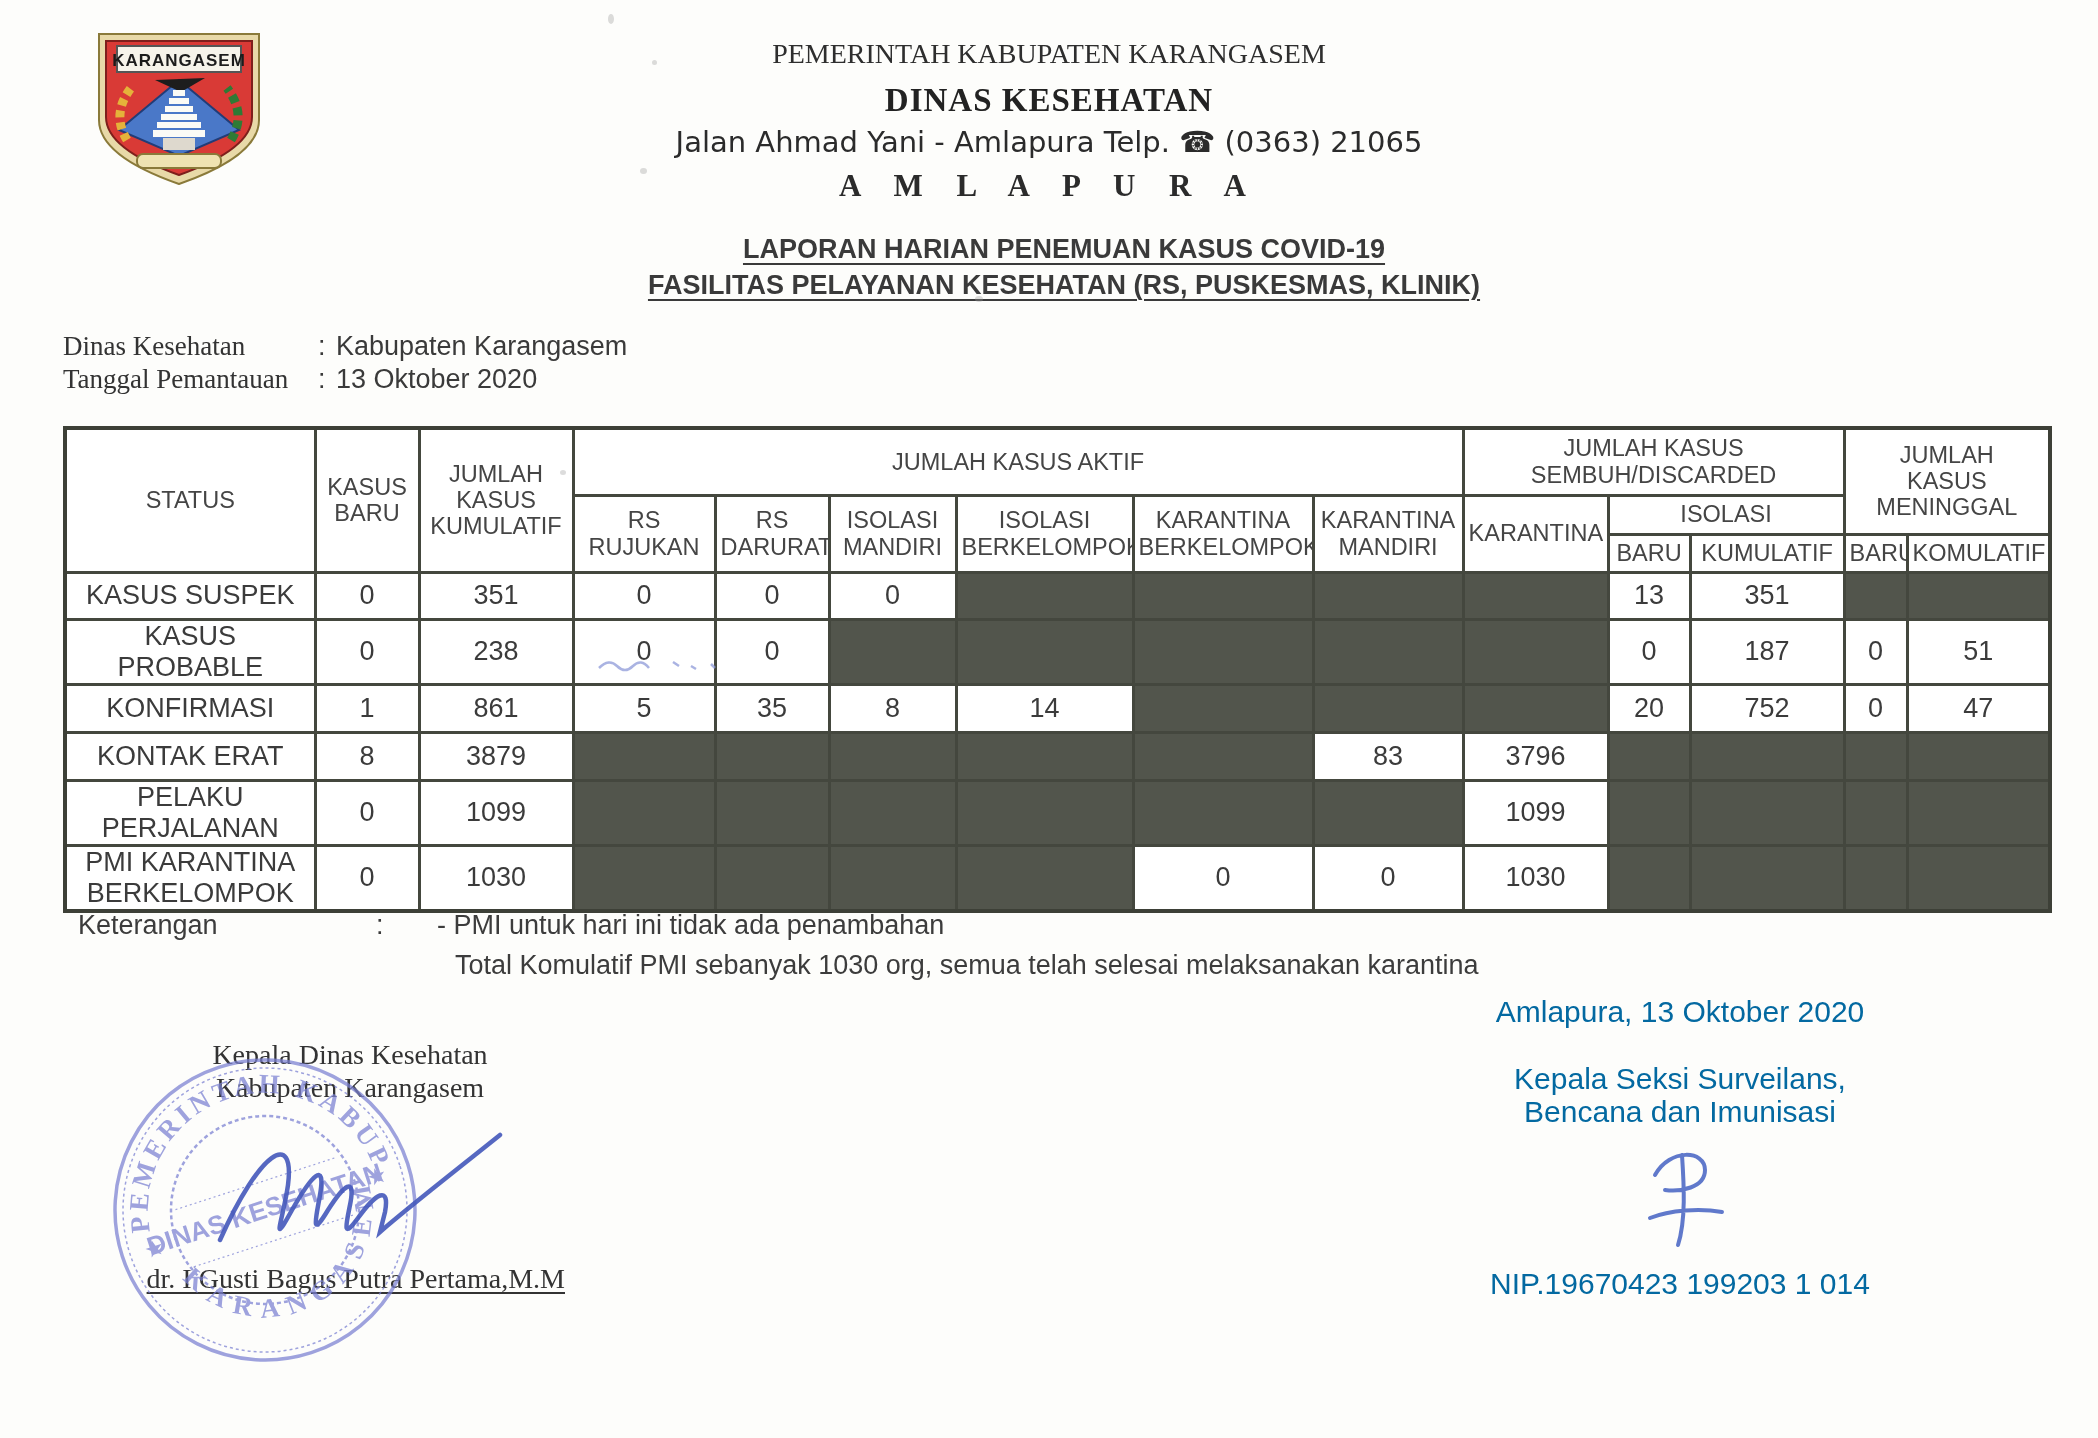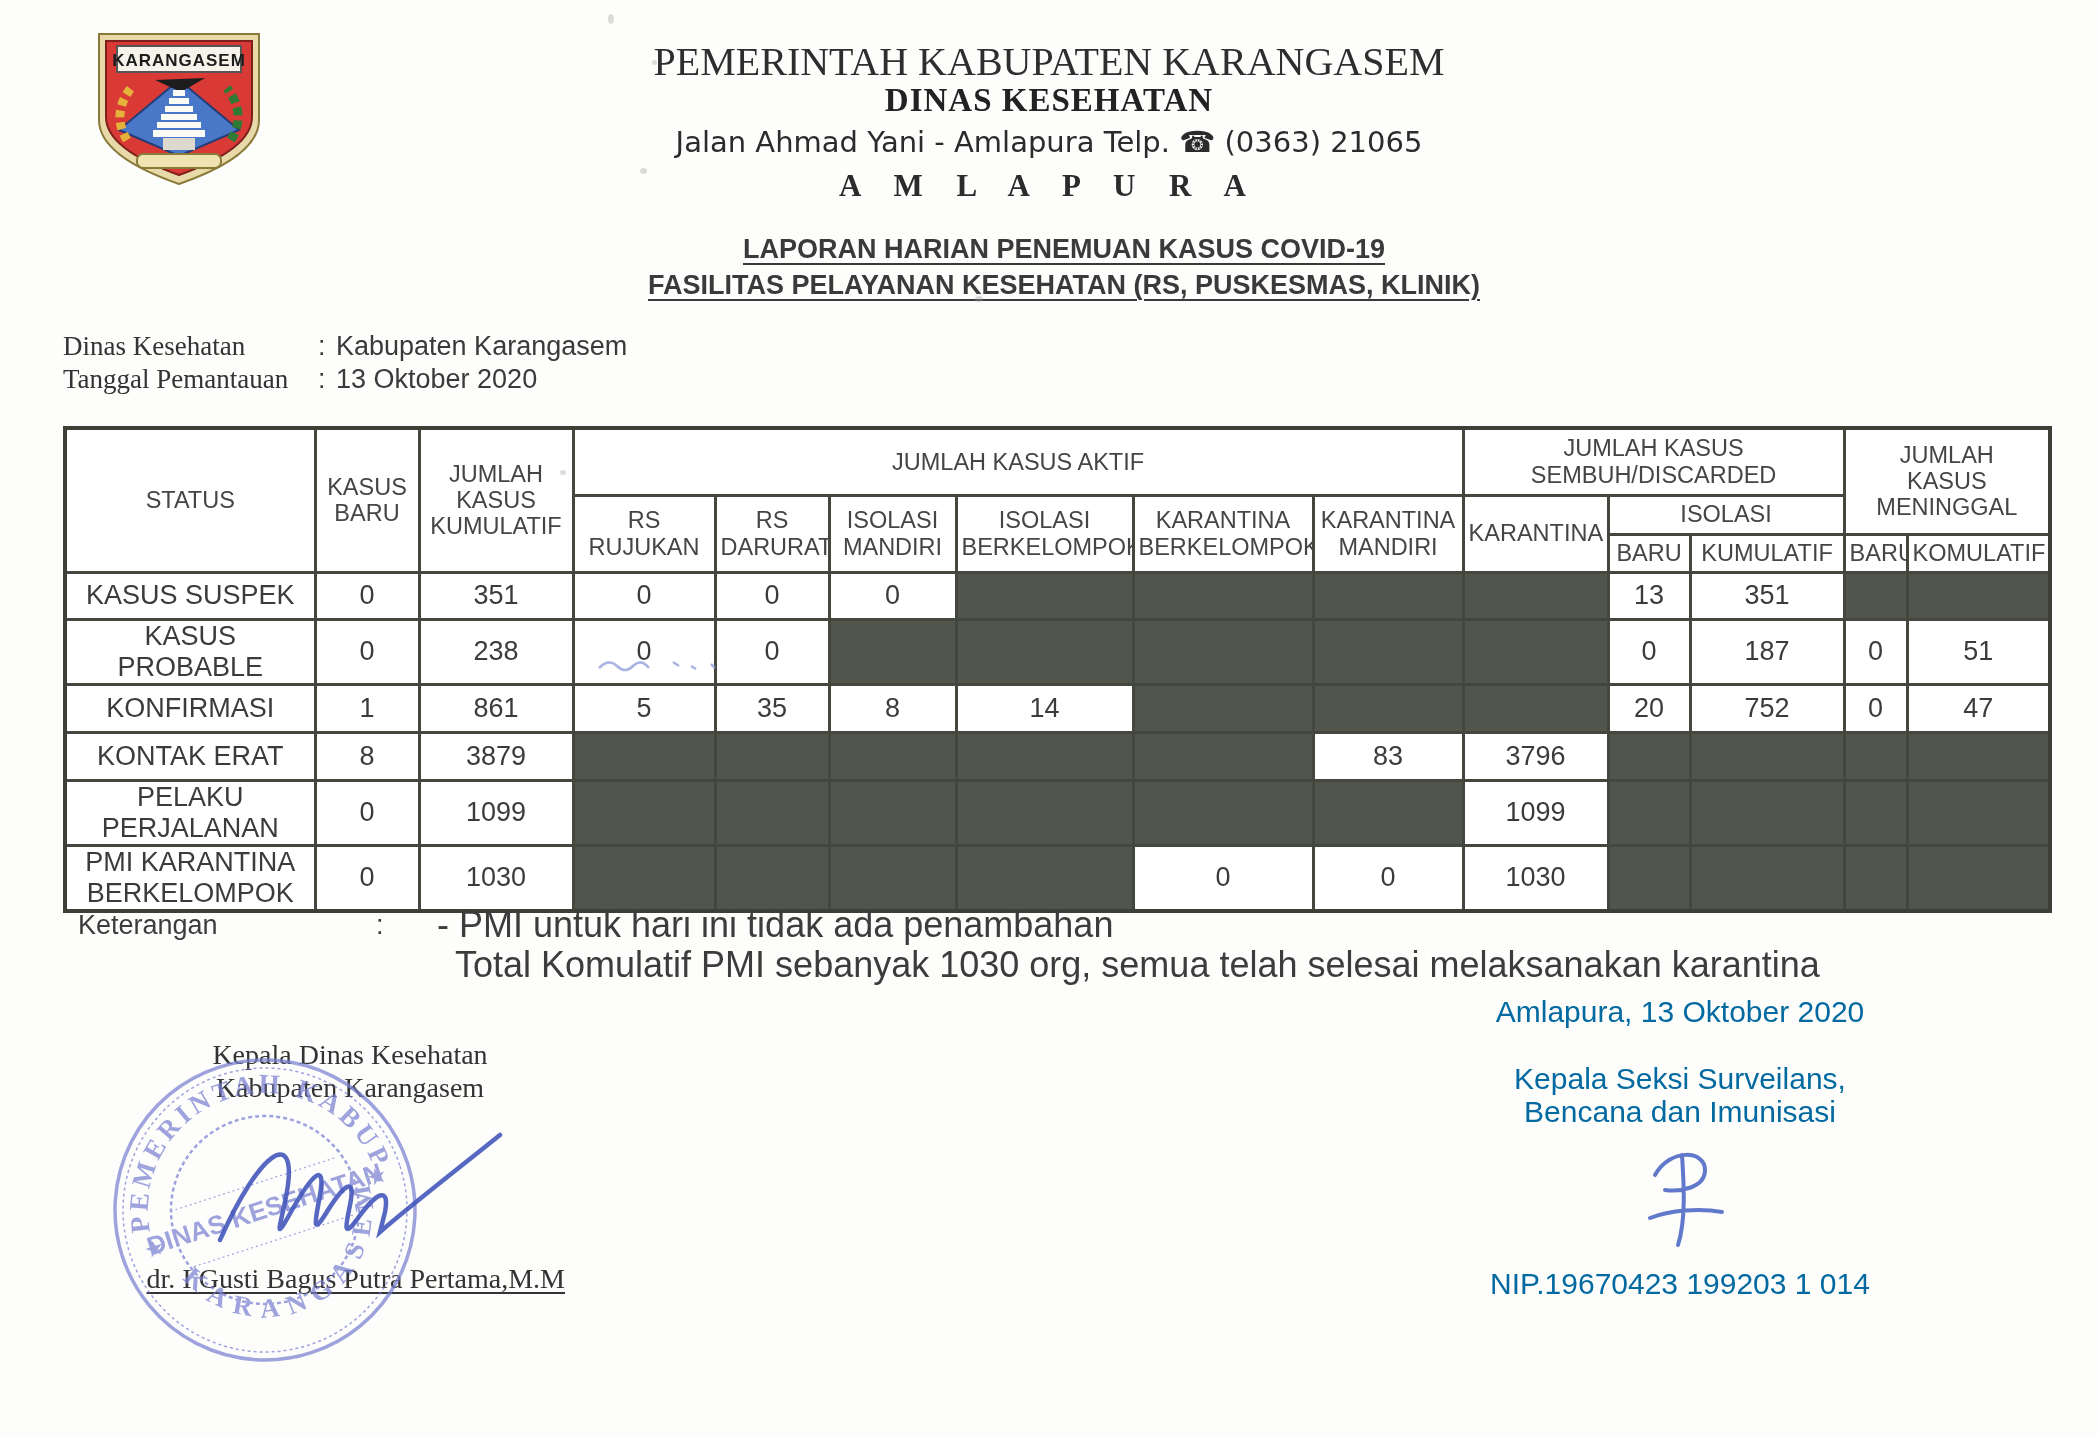--- a/index.html
+++ b/index.html
@@ -7,32 +7,32 @@
         font-family:"Liberation Sans",sans-serif;color:#3a3a3a;}
   .abs{position:absolute;}
   .ctr{left:0;width:2098px;text-align:center;}
   .serif{font-family:"Liberation Serif",serif;}
   .sans{font-family:"Liberation Sans",sans-serif;padding-left:15px;}
   .comic{font-family:"DejaVu Sans",sans-serif;}
   .b{font-weight:bold;}
   .u{text-decoration:underline;text-decoration-thickness:2px;text-underline-offset:5px;}
 
   
-  .gov-line{top:38px;font-size:40px;color:#2e2e2e;}
+  .gov-line{top:38px;font-size:28px;color:#2e2e2e;}
   .dept-line{top:82px;font-size:33px;letter-spacing:1px;color:#222;}
   .addr-line{top:125px;font-size:29px;color:#2b2b2b;}
   .city-line{top:168px;font-size:31px;letter-spacing:13px;color:#2b2b2b;}
   .title1{top:234px;font-size:27px;color:#3a3a3a;}
   .title2{top:270px;font-size:27px;color:#3a3a3a;}
 
   
   .metaRow{display:flex;font-size:27px;line-height:33px;}
   .metaLabel{width:255px;font-family:"Liberation Serif",serif;color:#333;}
   .metaColon{width:18px;}
-  .ketLines{font-size:36px;line-height:40px;color:#3c3c3c;}
+  .ketLines{font-size:27px;line-height:40px;color:#3c3c3c;}
   .ketIndent{padding-left:18px;}
 
   
   table.rpt{position:absolute;left:63px;top:426px;border-collapse:collapse;table-layout:fixed;
             width:1985px;background:#fff;}
   table.rpt th,table.rpt td{border:3px solid #44473e;white-space:pre-line;overflow:hidden;
             padding:0 4px;text-align:center;vertical-align:middle;}
   table.rpt th{font-size:23.5px;font-weight:normal;color:#454545;line-height:1.12;}
   table.rpt td{font-size:27px;color:#3b3b3b;}
   table.rpt{border:4px solid #3d4037;}

